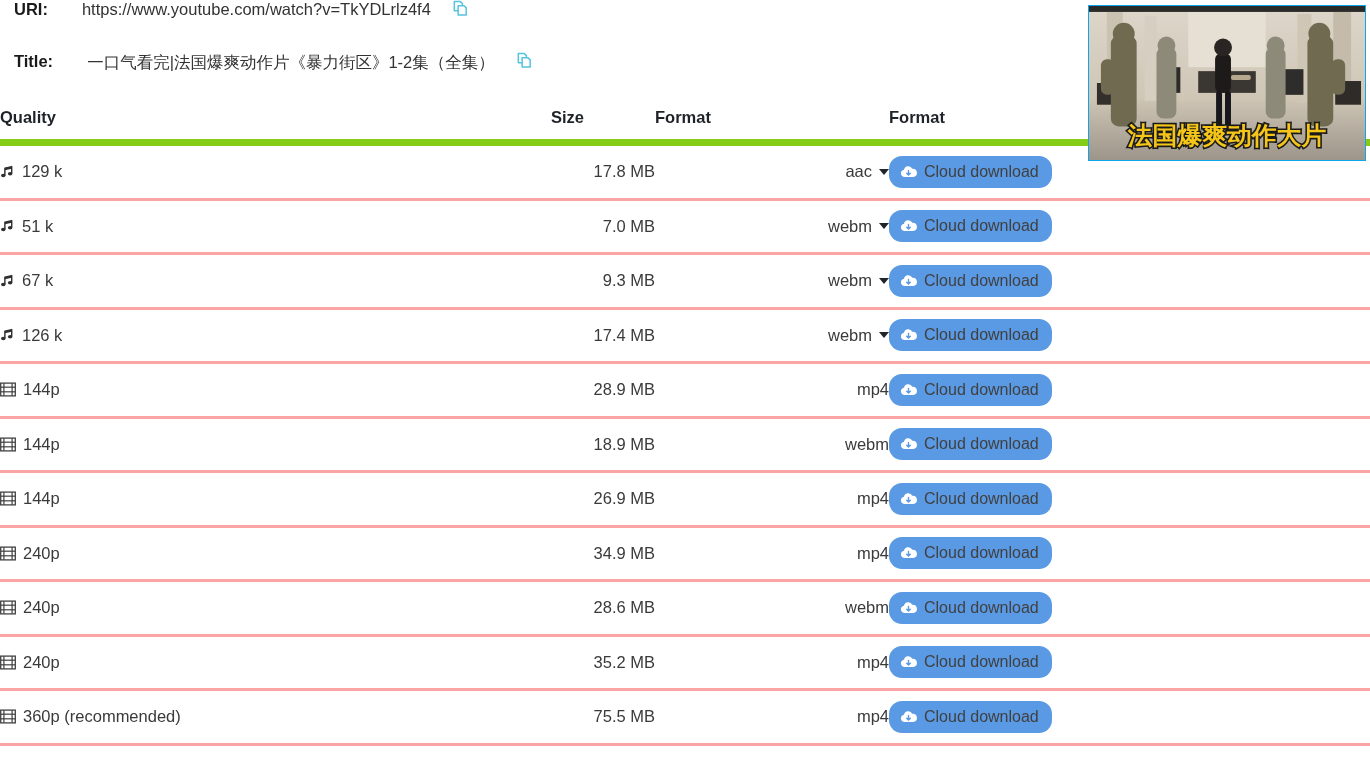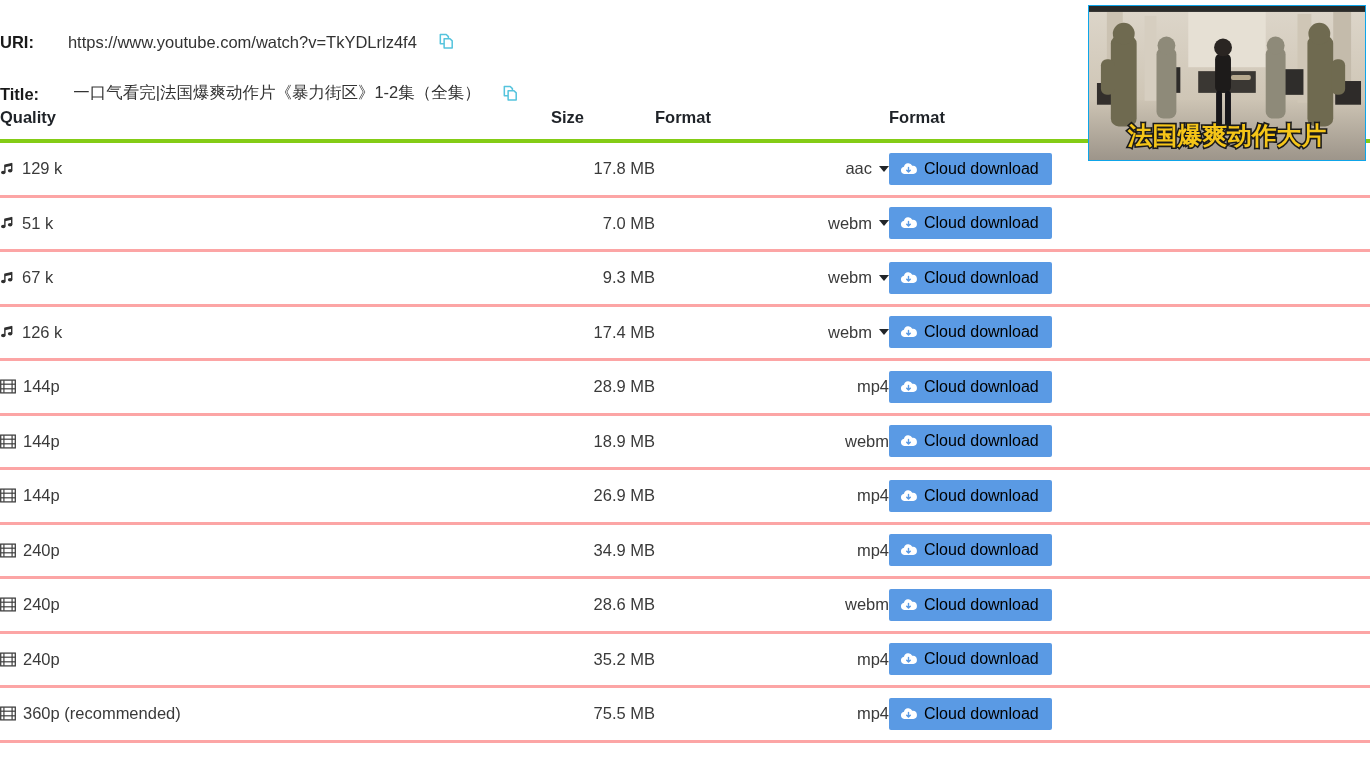--- a/index.html
+++ b/index.html
@@ -17,23 +17,23 @@
     position: relative;
   }
 
   
   .meta {
     padding: 0;
     margin: 0;
   }
   .meta-row {
     display: flex;
-    align-items: flex-end;
+    align-items: flex-start;
     height: 52px;
-    padding-left: 0;
+    padding-left: 14px;
     font-size: 16.5px;
     color: #333333;
   }
   .meta-label {
     font-weight: bold;
     color: #1a1a1a;
     margin-right: 6px;
     white-space: nowrap;
   }
   .meta-value {
@@ -70,21 +70,21 @@
     table-layout: fixed;
     margin-top: 4px;
   }
   table.dl th {
     font-weight: bold;
     font-size: 16.5px;
     color: #1f2328;
     text-align: left;
     padding: 0 0 12px 0;
     vertical-align: bottom;
-    border-bottom: 4px solid #84cc16;
+    border-bottom: 7px solid #84cc16;
     margin-top: 20px;
   }
   table.dl td {
     padding: 0;
     height: 51.5px;
     border-bottom: 3px solid #fca5a5;
     font-size: 16.5px;
     color: #3a3a3a;
     vertical-align: middle;
   }
@@ -124,23 +124,23 @@
     border-top: 6px solid #212529;
     display: inline-block;
   }
 
   .dl-btn {
     display: inline-flex;
     align-items: center;
     gap: 7px;
     background: #5b9bd5;
     background: #5a9ae4;
-    color: #000000;
+    color: #404040;
     border: none;
-    border-radius: 2px;
+    border-radius: 13px;
     padding: 7px 13px 7px 11px;
     font-size: 16px;
     font-family: "Liberation Sans", "DejaVu Sans", sans-serif;
     cursor: pointer;
     line-height: 1.15;
     white-space: nowrap;
   }
   .dl-btn .cloud { line-height: 0; display: inline-flex; }
 </style>
 </head>

